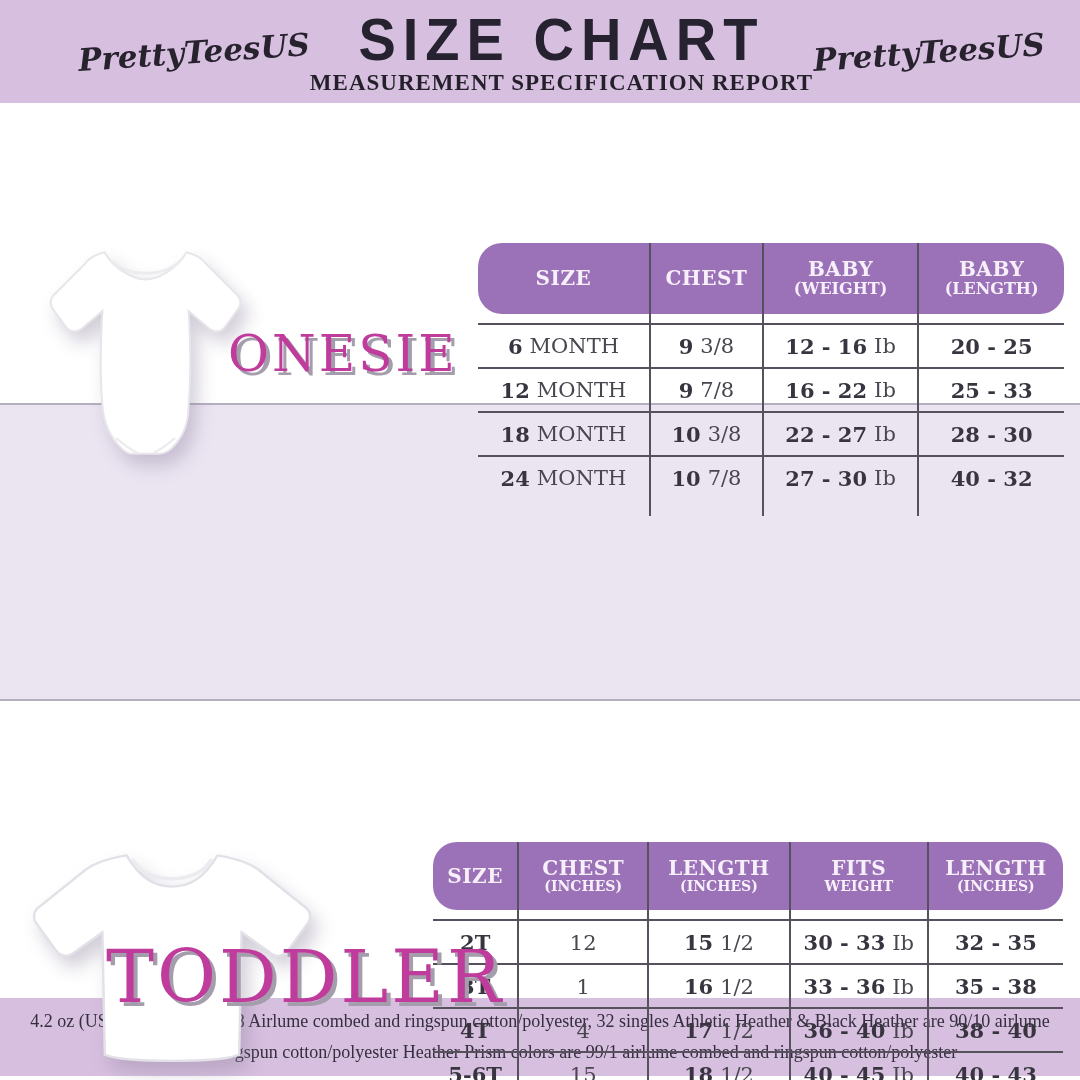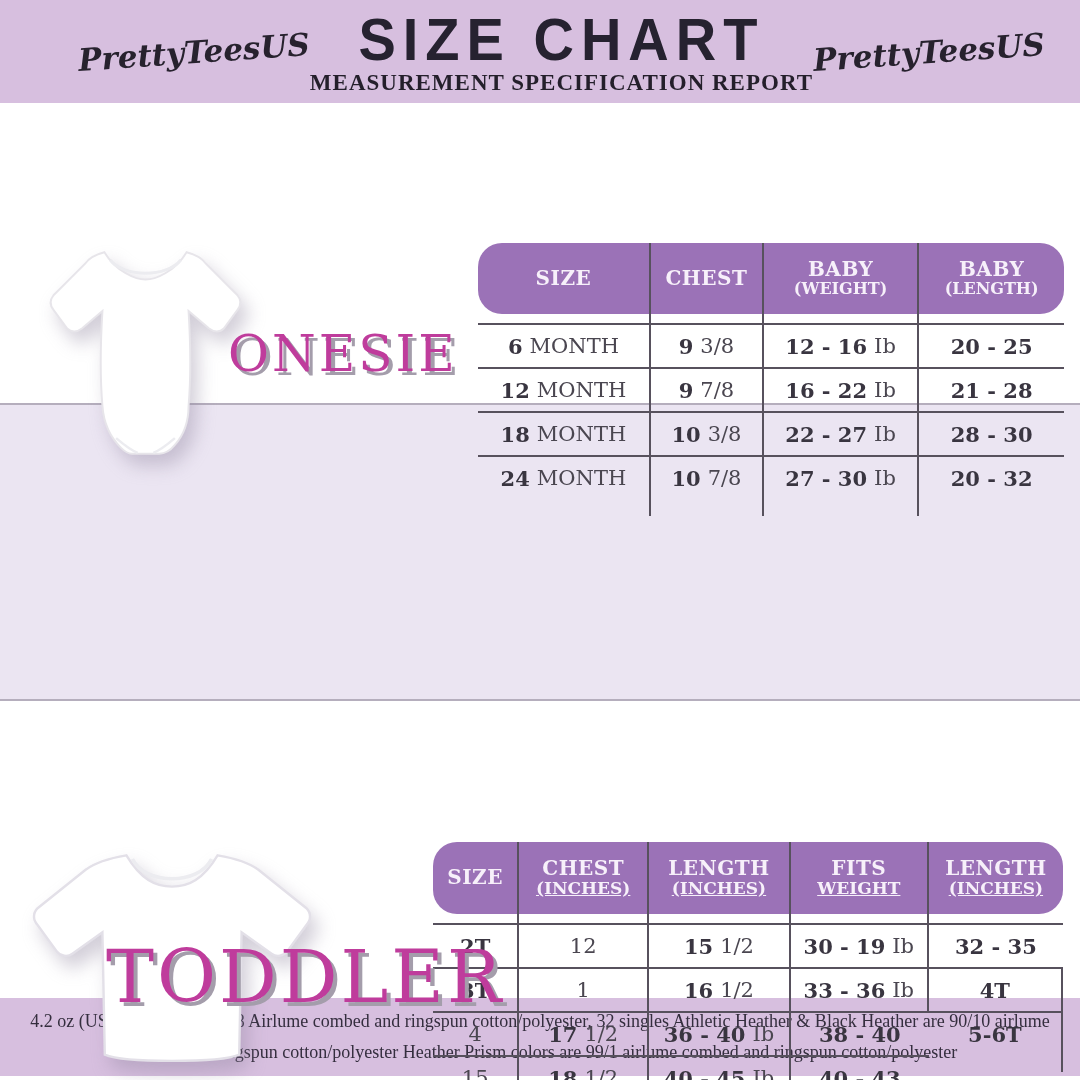--- a/index.html
+++ b/index.html
@@ -55,21 +55,21 @@
   .tbl-onesie{left:478px;top:140px;width:586px;grid-template-columns:29.5% 19.3% 26.5% 24.7%;}
   .tbl-toddler{left:433px;top:437px;width:630px;grid-template-columns:13.7% 20.6% 22.5% 21.9% 21.3%;}
 
   .sizetable .vr{border-right:2px solid var(--line);}
   .sizetable .th{background:var(--pill);color:#f7f0fa;min-height:46px;display:flex;
     flex-direction:column;align-items:center;justify-content:center;padding:16px 2px;}
   .sizetable .th.first{border-radius:24px 0 0 24px;}
   .sizetable .th.last{border-radius:0 24px 24px 0;}
   .sizetable .ht{font-weight:bold;font-size:20px;letter-spacing:.5px;line-height:1.05;}
   .sizetable .hs{font-size:16px;font-weight:600;line-height:1.1;}
-  .tbl-toddler .hs{font-size:17px;text-decoration:underline;}
+  .tbl-toddler .hs{font-size:14px;}
   .sizetable .spc{height:9px;}
   .sizetable .td{border-top:2px solid var(--line);text-align:center;padding:9px 2px 8px 2px;
     font-size:21px;display:flex;align-items:center;justify-content:center;gap:7px;white-space:nowrap;}
   .sizetable .cb{font-weight:bold;color:var(--cellb);}
   .sizetable .cr{font-weight:normal;color:var(--cellr);}
   .sizetable .stub{height:17px;}
 </style>
 </head>
 <body>
 
@@ -148,21 +148,21 @@
         </div>
         <div class="td vr">
           <span class="cb">9</span>
           <span class="cr">7/8</span>
         </div>
         <div class="td vr">
           <span class="cb">16 - 22</span>
           <span class="cr">Ib</span>
         </div>
         <div class="td">
-          <span class="cb">21 - 28</span>
+          <span class="cb">25 - 33</span>
         </div>
         <div class="td vr">
           <span class="cb">18</span>
           <span class="cr">MONTH</span>
         </div>
         <div class="td vr">
           <span class="cb">10</span>
           <span class="cr">3/8</span>
         </div>
         <div class="td vr">
@@ -178,21 +178,21 @@
         </div>
         <div class="td vr">
           <span class="cb">10</span>
           <span class="cr">7/8</span>
         </div>
         <div class="td vr">
           <span class="cb">27 - 30</span>
           <span class="cr">Ib</span>
         </div>
         <div class="td">
-          <span class="cb">20 - 32</span>
+          <span class="cb">40 - 32</span>
         </div>
         <div class="stub vr"></div>
         <div class="stub vr"></div>
         <div class="stub vr"></div>
         <div class="stub"></div>
       </div>
   </div>
 
   <div class="section sec-toddler">
     <svg class="garment g-toddler" width="312" height="252" viewBox="0 0 260 210">
@@ -242,39 +242,42 @@
           <span class="cb">2T</span>
         </div>
         <div class="td vr">
           <span class="cr">12</span>
         </div>
         <div class="td vr">
           <span class="cb">15</span>
           <span class="cr">1/2</span>
         </div>
         <div class="td vr">
-          <span class="cb">30 - 19</span>
+          <span class="cb">30 - 33</span>
           <span class="cr">Ib</span>
         </div>
         <div class="td">
           <span class="cb">32 - 35</span>
         </div>
         <div class="td vr">
           <span class="cb">3T</span>
         </div>
         <div class="td vr">
           <span class="cr">1</span>
         </div>
         <div class="td vr">
           <span class="cb">16</span>
           <span class="cr">1/2</span>
         </div>
         <div class="td vr">
           <span class="cb">33 - 36</span>
           <span class="cr">Ib</span>
+        </div>
+        <div class="td">
+          <span class="cb">35 - 38</span>
         </div>
         <div class="td vr">
           <span class="cb">4T</span>
         </div>
         <div class="td vr">
           <span class="cr">4</span>
         </div>
         <div class="td vr">
           <span class="cb">17</span>
           <span class="cr">1/2</span>

